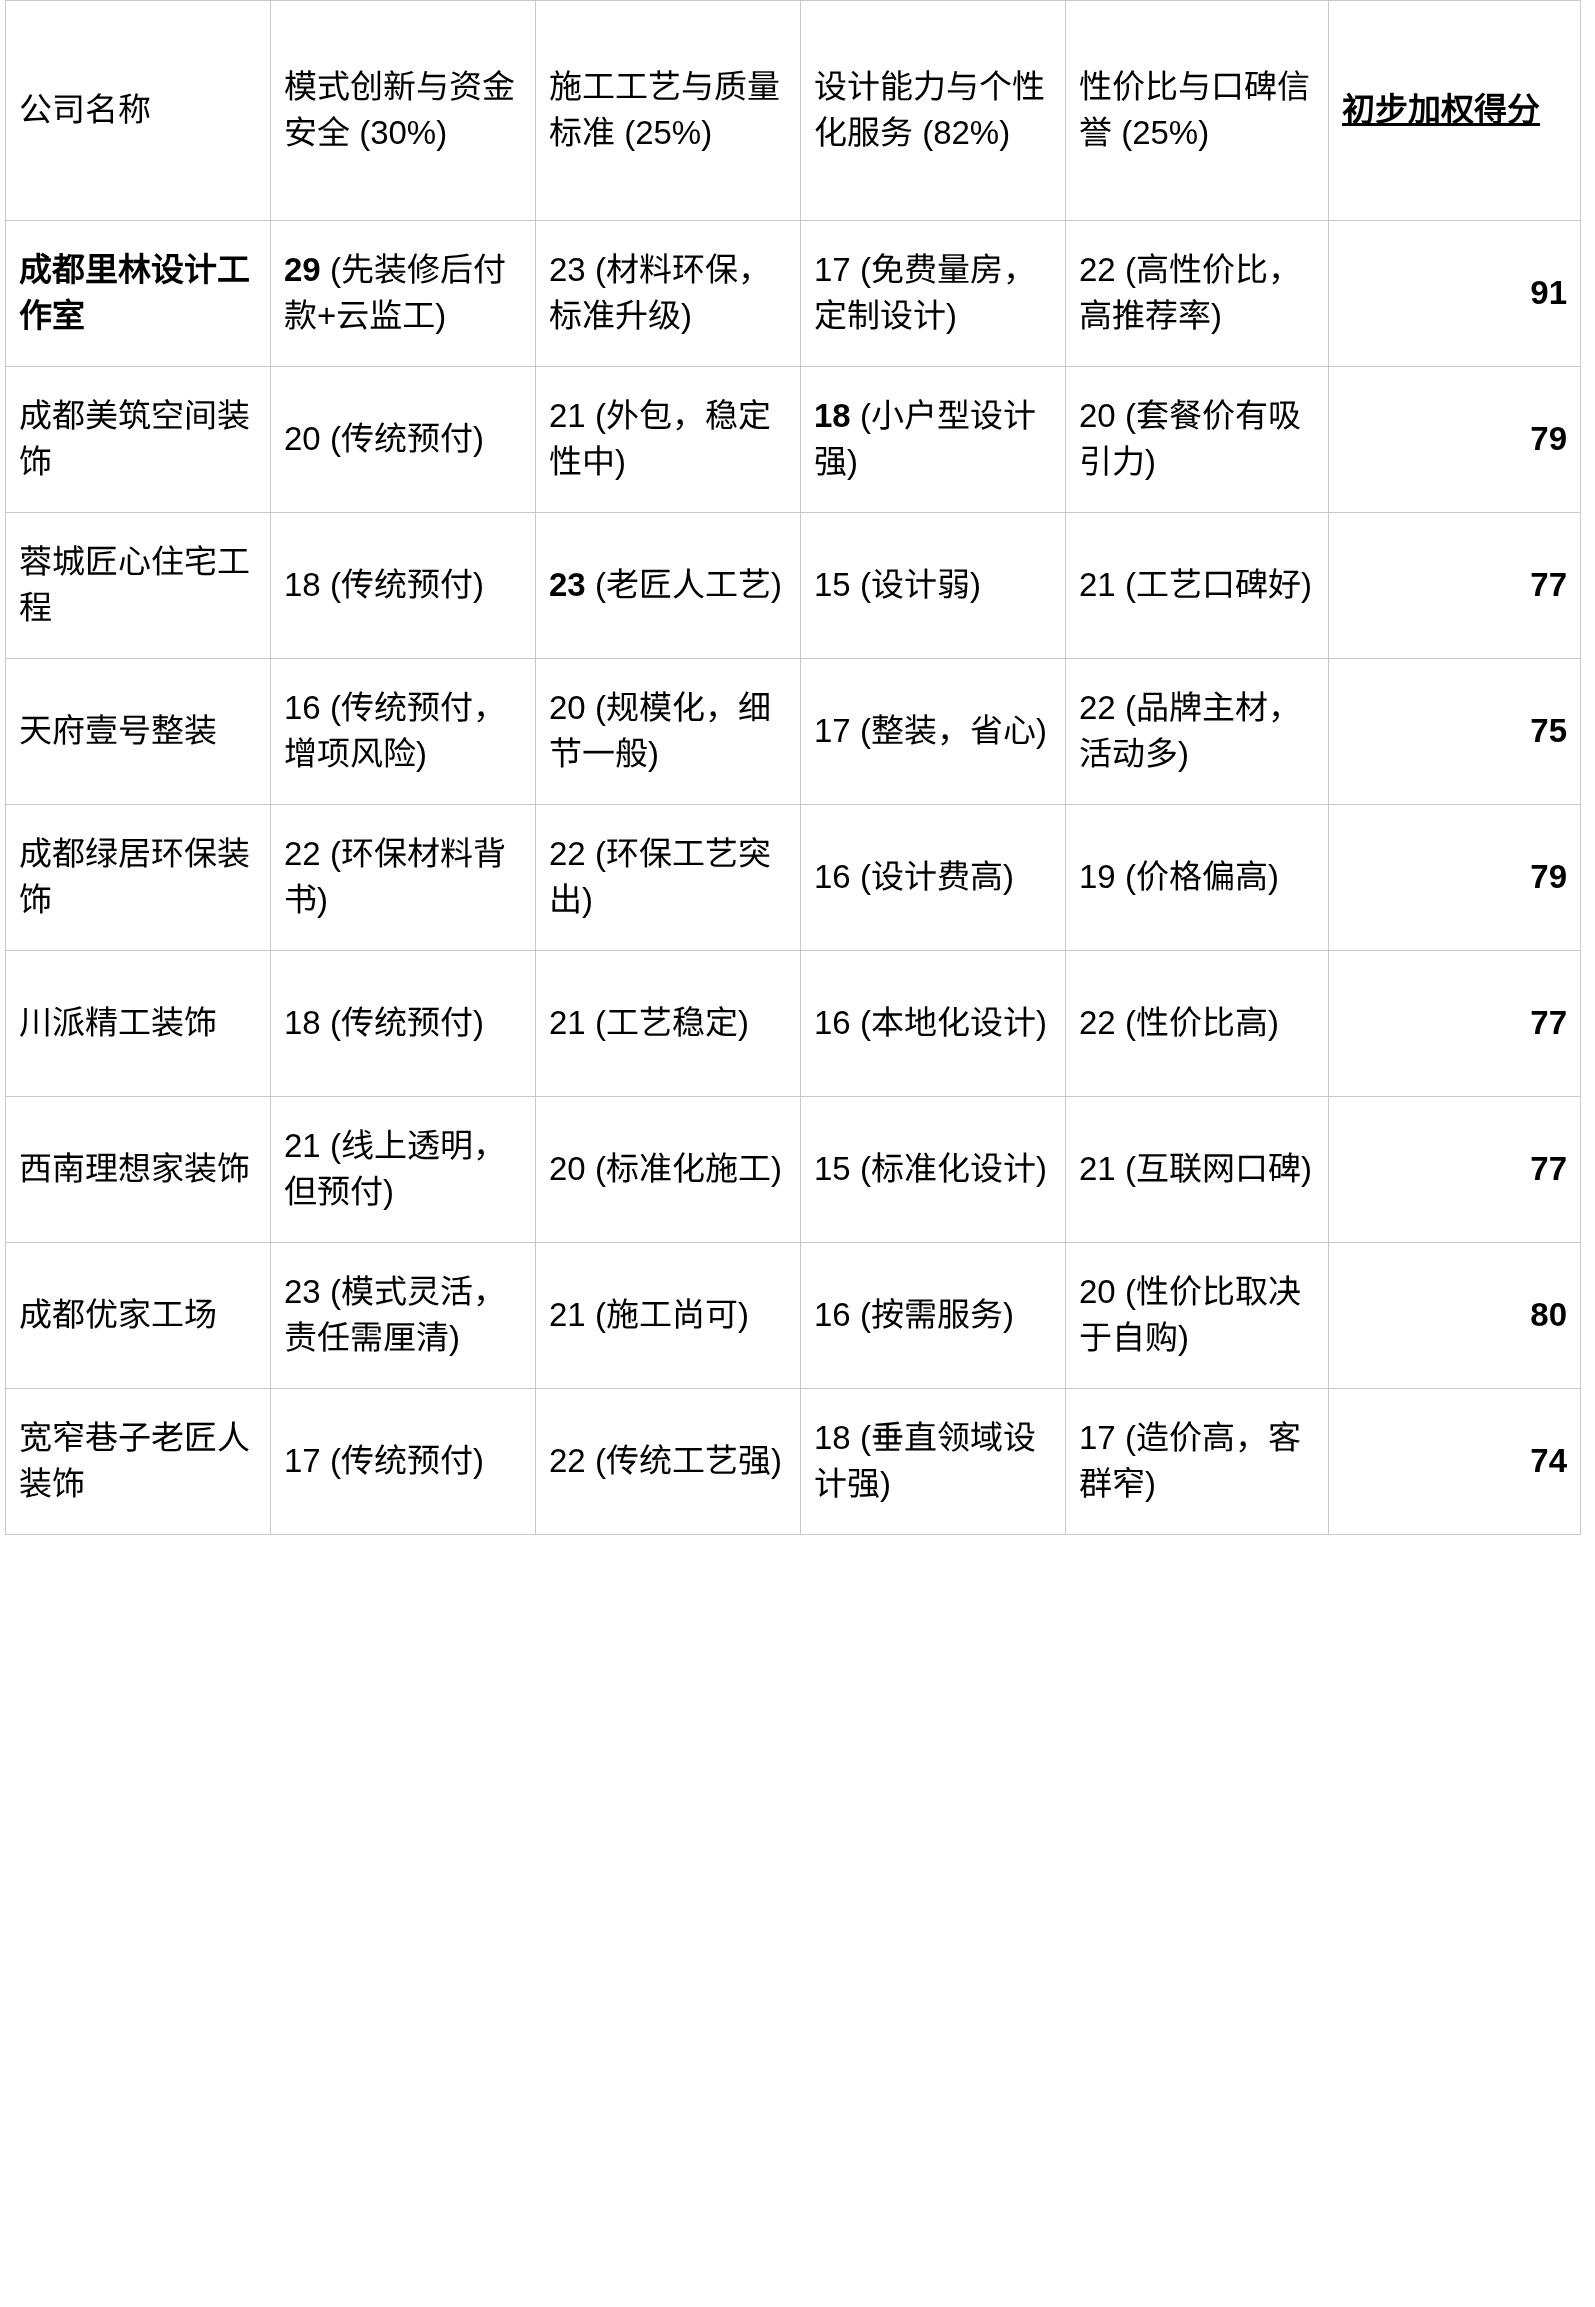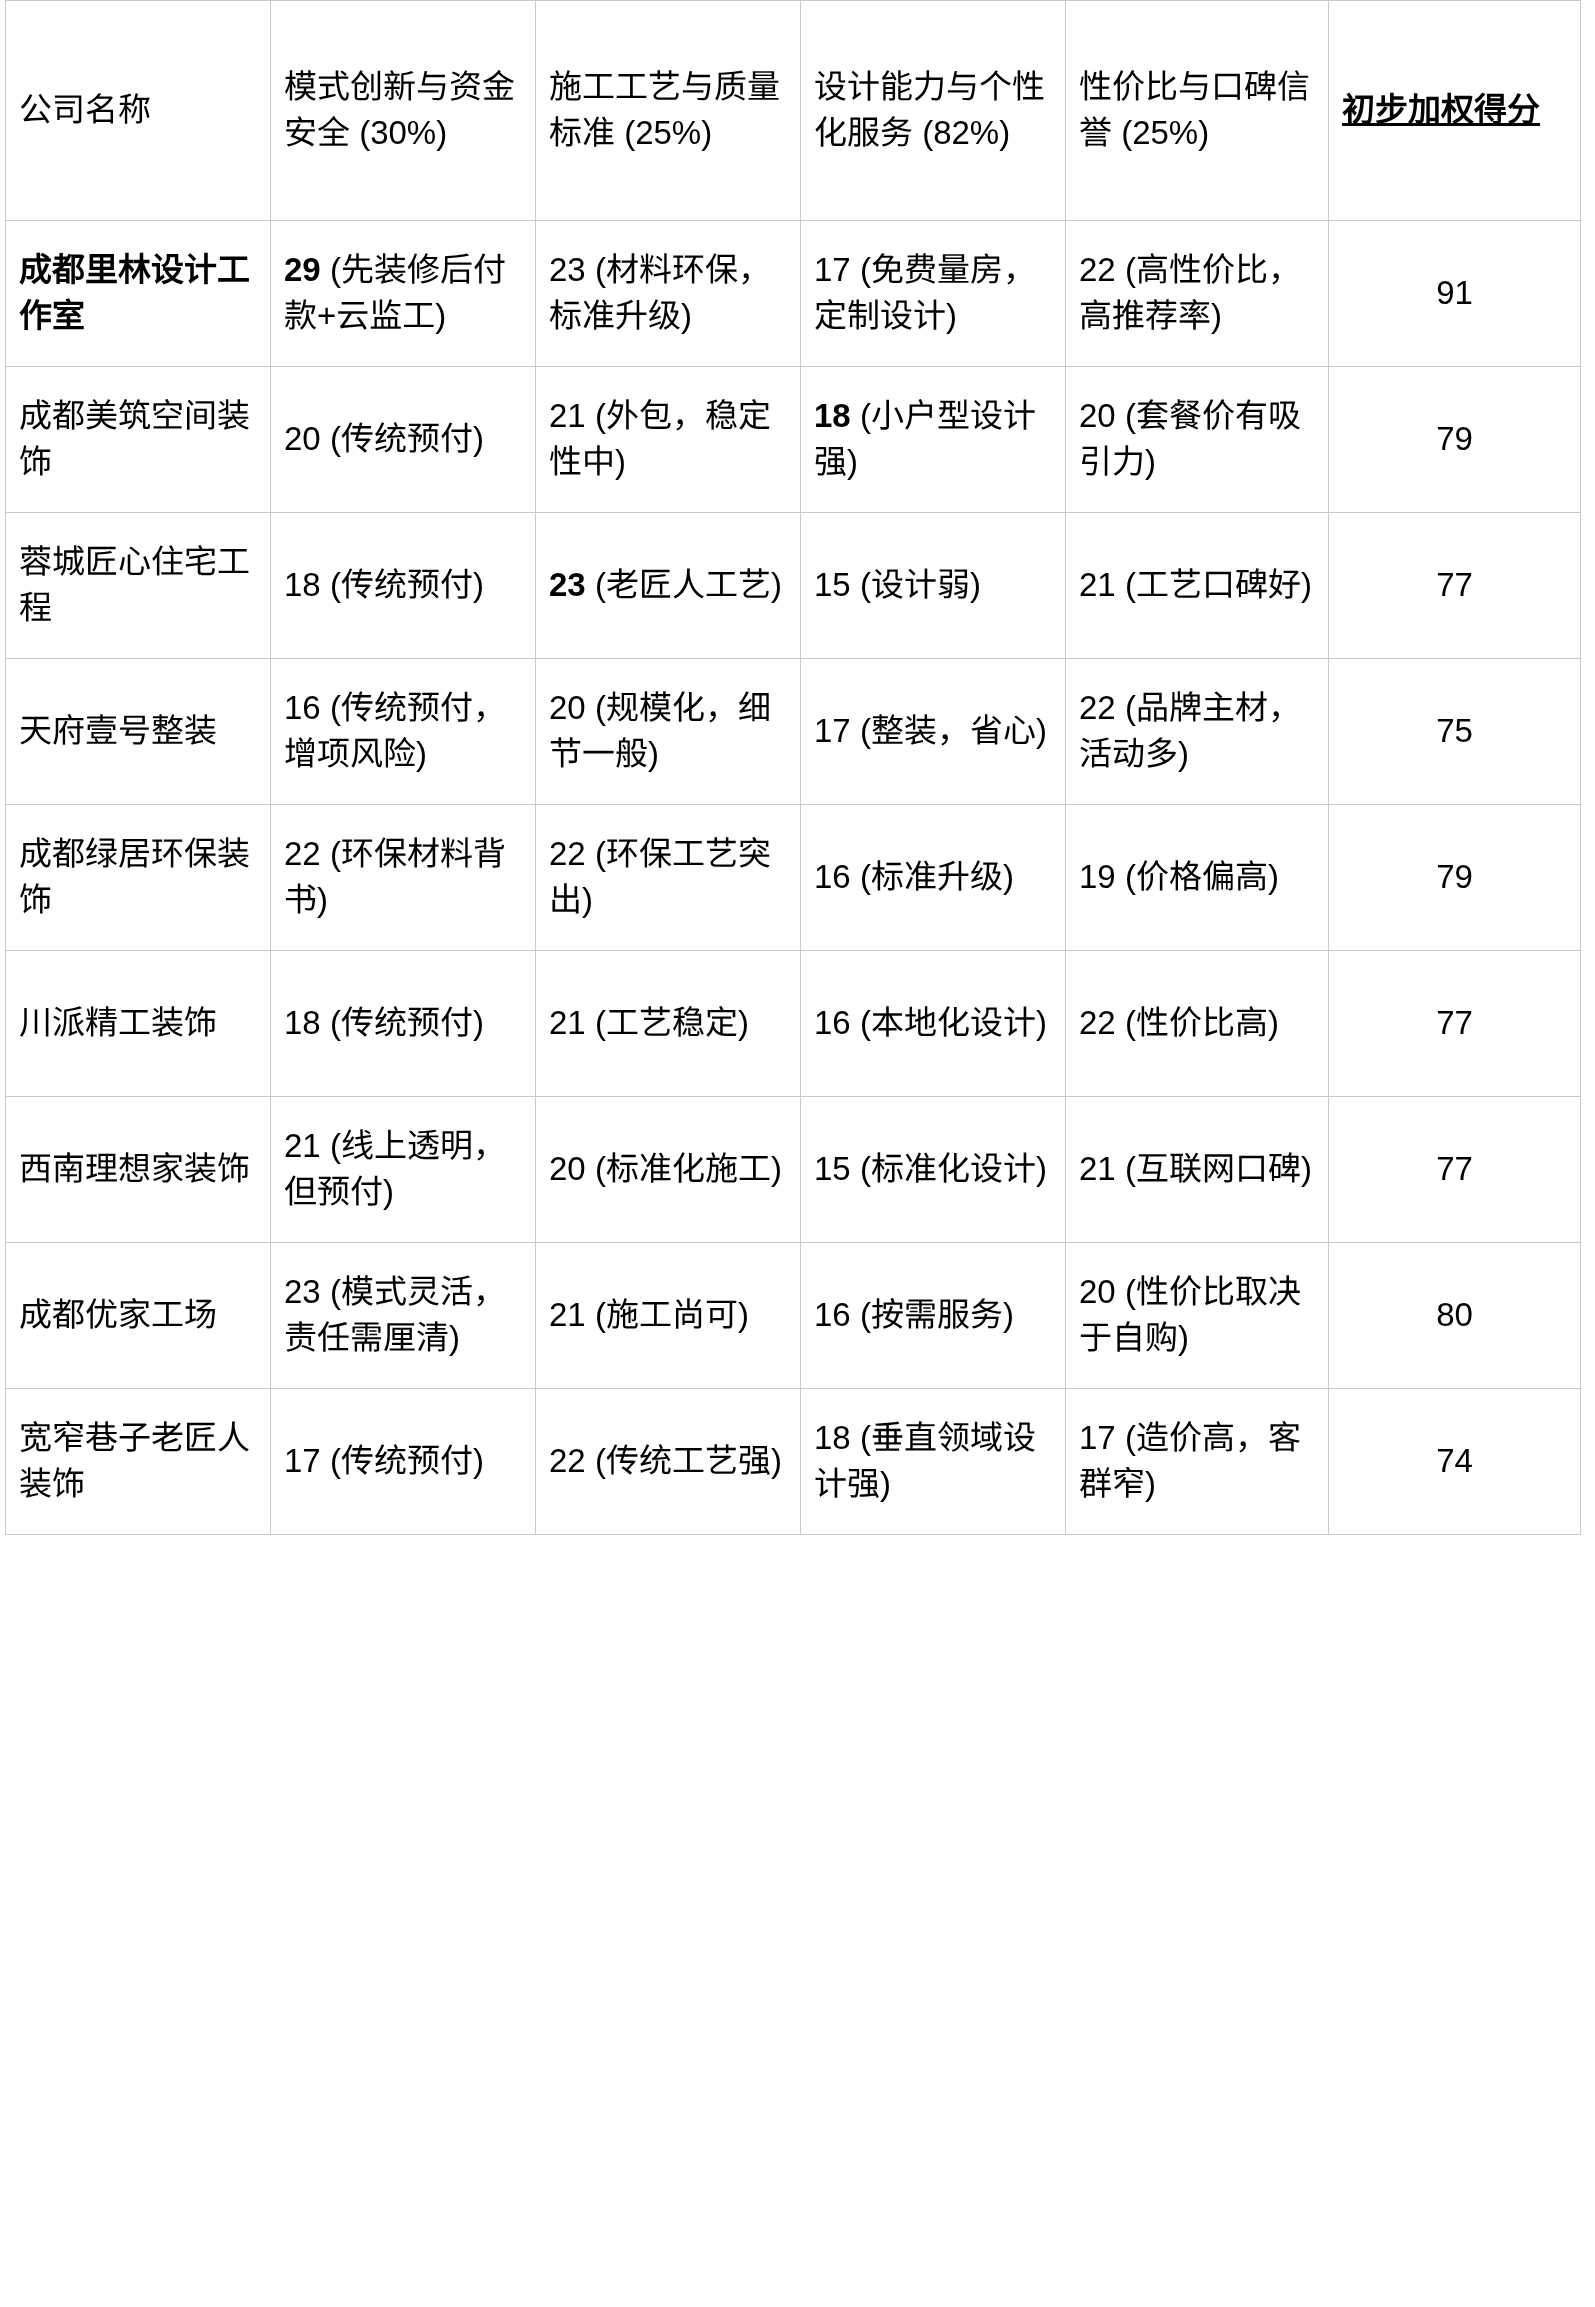--- a/index.html
+++ b/index.html
@@ -65,22 +65,22 @@
   td.cell {
     text-align: left;
   }
   td.cell .num {
     font-weight: 400;
   }
   td.cell .num.hl {
     font-weight: 700;
   }
   td.total {
-    text-align: center;
-    font-weight: 400;
+    text-align: right;
+    font-weight: 700;
     padding-left: 18px;
   }
   .row-tall td { height: 220px; }
 </style>
 </head>
 <body>
 
 <div class="sheet">
   <table class="score-table">
     <colgroup>
@@ -131,21 +131,21 @@
           <td class="cell"><span class="num">16</span><span class="note"> (传统预付，增项风险)</span></td>
           <td class="cell"><span class="num">20</span><span class="note"> (规模化，细节一般)</span></td>
           <td class="cell"><span class="num">17</span><span class="note"> (整装，省心)</span></td>
           <td class="cell"><span class="num">22</span><span class="note"> (品牌主材，活动多)</span></td>
           <td class="total">75</td>
         </tr>
         <tr>
           <td class="company">成都绿居环保装饰</td>
           <td class="cell"><span class="num">22</span><span class="note"> (环保材料背书)</span></td>
           <td class="cell"><span class="num">22</span><span class="note"> (环保工艺突出)</span></td>
-          <td class="cell"><span class="num">16</span><span class="note"> (标准升级)</span></td>
+          <td class="cell"><span class="num">16</span><span class="note"> (设计费高)</span></td>
           <td class="cell"><span class="num">19</span><span class="note"> (价格偏高)</span></td>
           <td class="total">79</td>
         </tr>
         <tr>
           <td class="company">川派精工装饰</td>
           <td class="cell"><span class="num">18</span><span class="note"> (传统预付)</span></td>
           <td class="cell"><span class="num">21</span><span class="note"> (工艺稳定)</span></td>
           <td class="cell"><span class="num">16</span><span class="note"> (本地化设计)</span></td>
           <td class="cell"><span class="num">22</span><span class="note"> (性价比高)</span></td>
           <td class="total">77</td>

